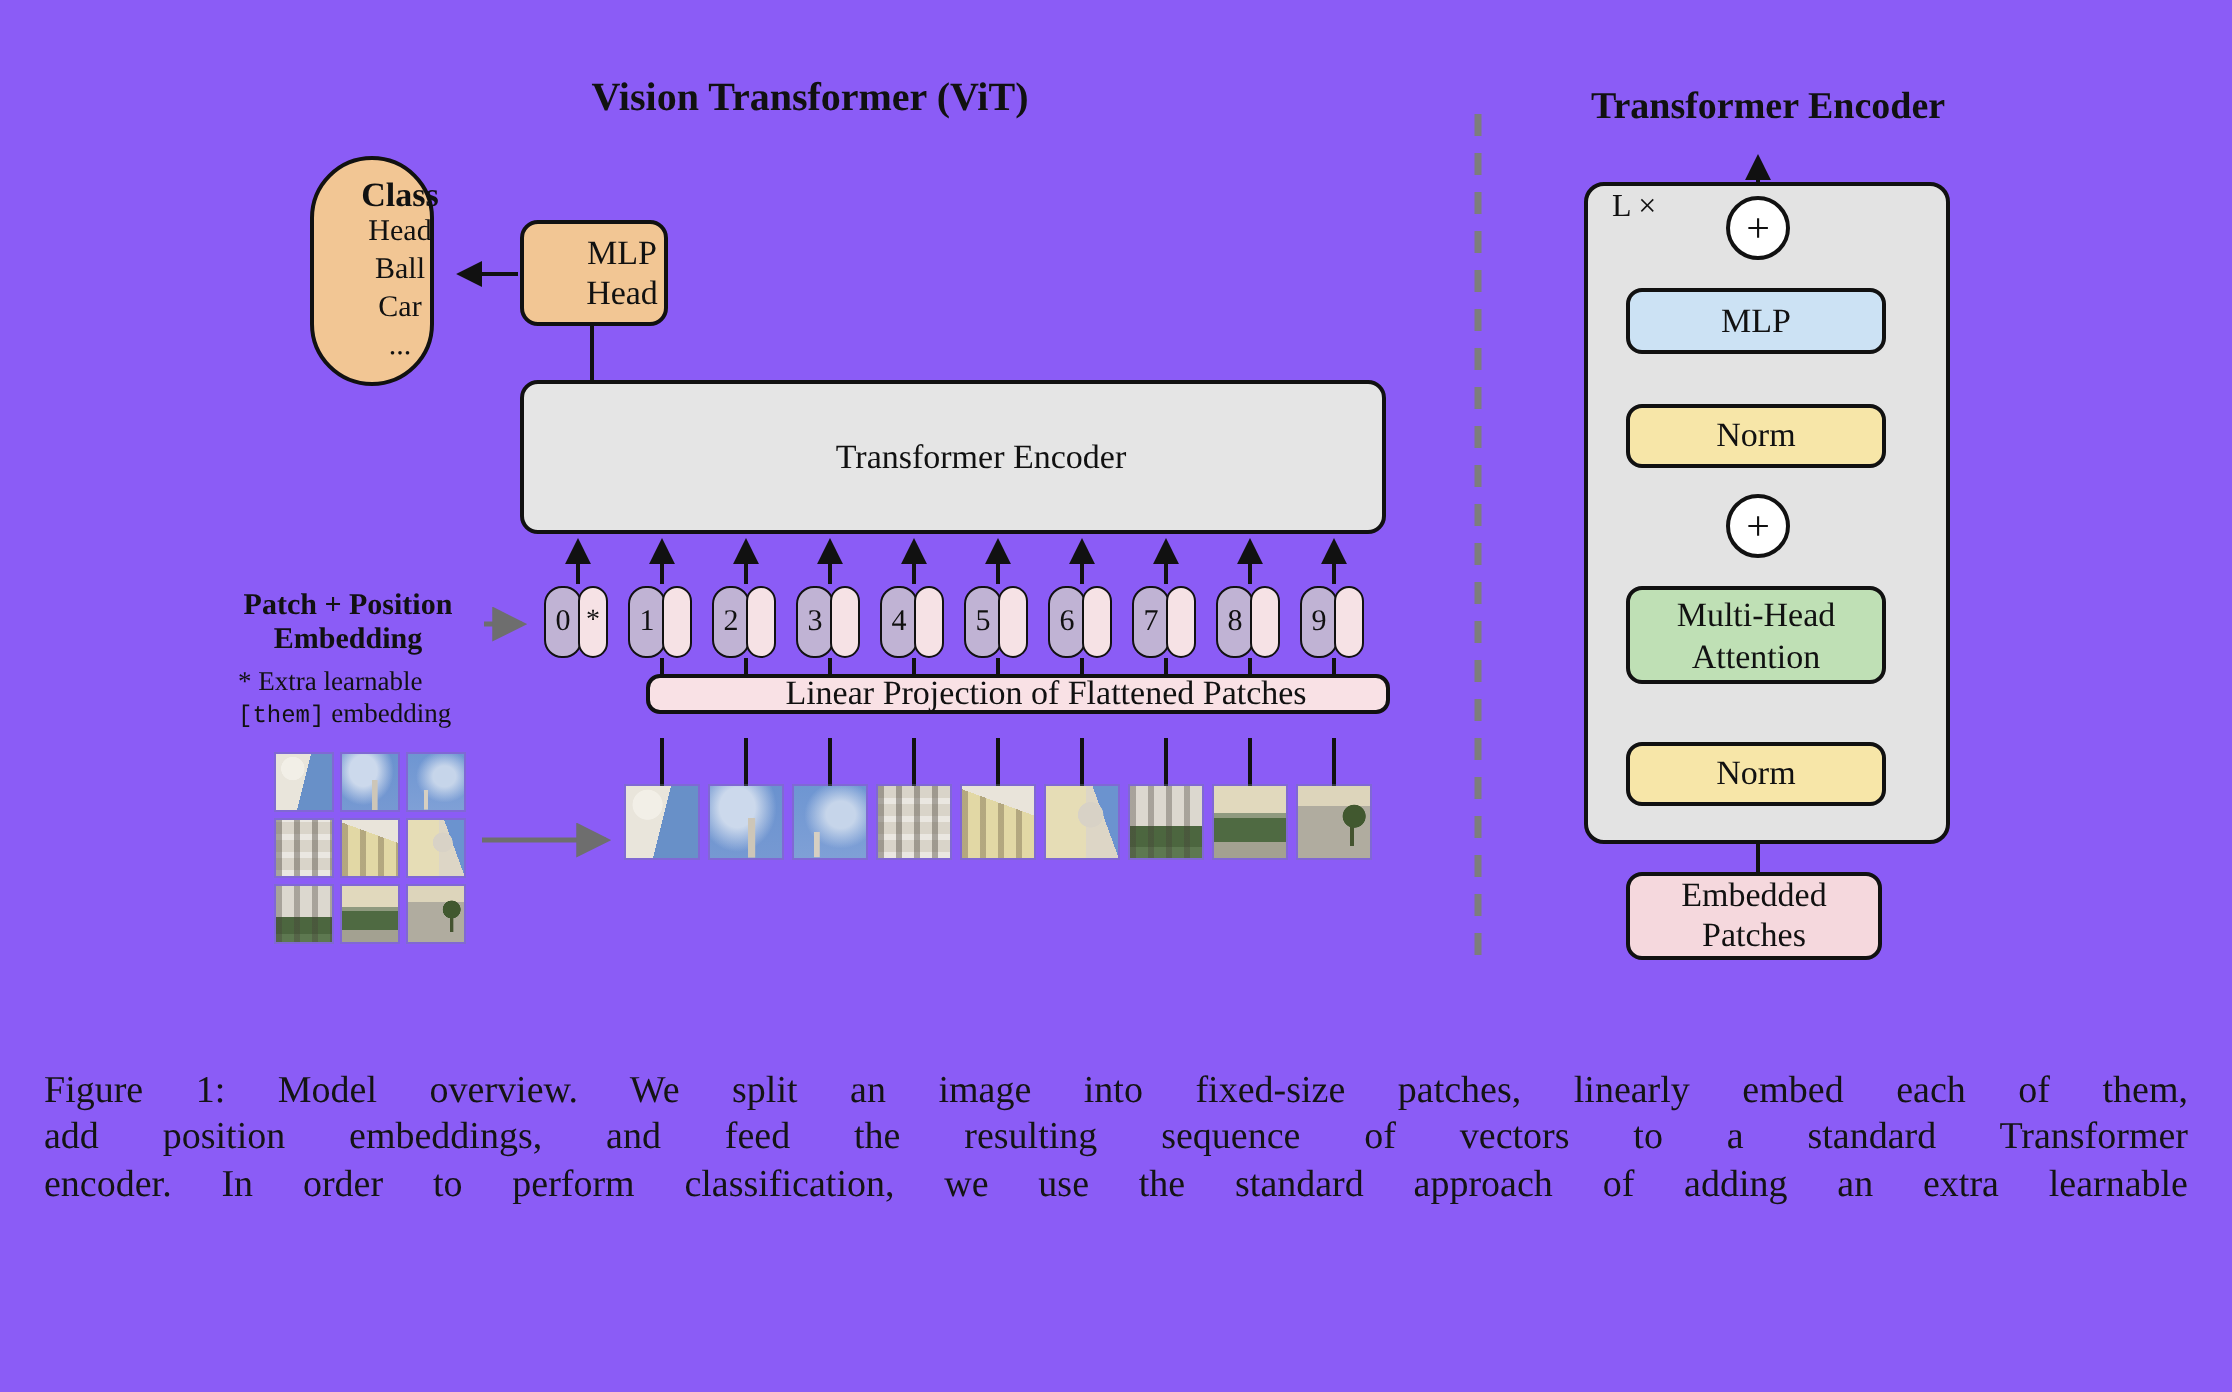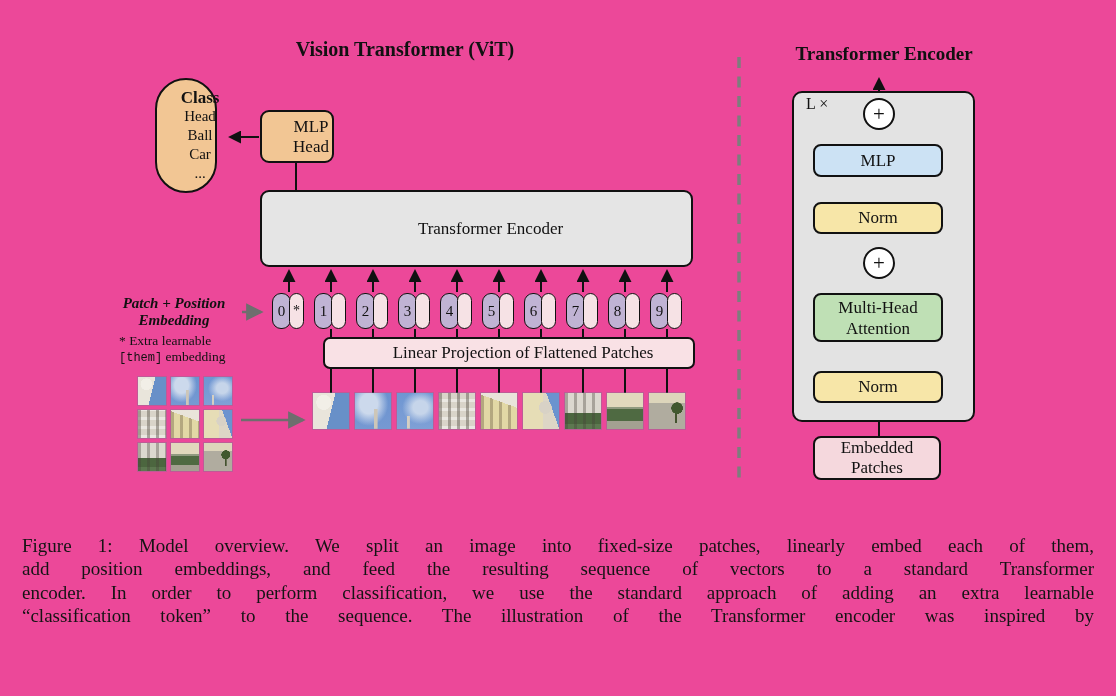--- a/index.html
+++ b/index.html
@@ -1,45 +1,45 @@
 <!DOCTYPE html>
 <html><head>
 <meta charset="utf-8">
 <style>
   html,body{margin:0;padding:0;background:#fff;}
-  .canvas{position:relative;width:1116px;height:696px;background:#ec4899;
+  .canvas{position:relative;width:1116px;height:696px;background:#8b5cf6;
           font-family:"Liberation Serif",serif;color:#111;overflow:hidden;}
   svg.lines{position:absolute;left:0;top:0;z-index:1;}
   .box{position:absolute;box-sizing:border-box;border:2px solid #111;
        display:flex;flex-direction:column;align-items:center;justify-content:center;
        text-align:center;z-index:2;padding-left:28px;}
   .title{position:absolute;text-align:center;font-weight:bold;z-index:2;}
   .title-left{left:205px;top:38px;width:400px;font-size:20px;}
   .title-right{left:784px;top:43px;width:200px;font-size:19px;}
 
   .class-pill{left:155px;top:78px;width:62px;height:115px;border-radius:31px;
               border-width:2.5px;background:#F2C694;line-height:19px;font-size:15px;}
   .class-pill .hd{font-weight:bold;font-size:17px;}
   .mlp-head{left:260px;top:110px;width:74px;height:53px;border-radius:9px;
             border-width:2.5px;background:#F2C694;font-size:17px;line-height:20px;}
   .enc-left{left:260px;top:190px;width:433px;height:77px;border-radius:9px;
             background:#E5E5E5;font-size:17px;}
-  .lin-proj{left:323px;top:337px;width:372px;height:32px;border-radius:7px;
+  .lin-proj{left:323px;top:337px;width:372px;height:20px;border-radius:7px;
             background:#F9E1E5;font-size:17px;}
 
   .token-pair{position:absolute;top:293px;display:flex;z-index:2;}
   .tok-purple{width:19px;height:36px;border:1.8px solid #111;border-radius:9px;
               background:#C0B3D4;display:flex;align-items:center;justify-content:center;
               font-size:15px;box-sizing:border-box;}
   .tok-pink{width:15px;height:36px;border:1.8px solid #111;border-radius:8px;
             background:#F6E2E5;margin-left:-2px;display:flex;align-items:center;
             justify-content:center;font-size:14px;box-sizing:border-box;}
 
   .pp-label{left:108px;top:295px;width:132px;text-align:center;font-weight:bold;
-            font-size:15px;line-height:17px;z-index:2;position:absolute;font-style:italic;}
+            font-size:15px;line-height:17px;z-index:2;position:absolute;}
   .footnote{left:119px;top:333px;width:140px;font-size:13.5px;line-height:15.5px;
             z-index:2;position:absolute;}
   .mono{font-family:"Liberation Mono","DejaVu Sans Mono",monospace;font-size:12px;}
 
   .patch{position:absolute;width:36px;height:36px;z-index:2;
          box-shadow:0 0 0 1px rgba(110,125,150,.35);}
   .cell{position:absolute;width:28px;height:28px;z-index:2;
         box-shadow:0 0 0 1px rgba(110,125,150,.35);}
   .p1{background:radial-gradient(circle at 30% 26%,#f2efe7 0 20%,rgba(242,239,231,0) 21%),
        linear-gradient(104deg,#e9e5db 0 50%,#6890c8 50%);}
@@ -279,16 +279,15 @@
 
   <div class="rbox emb-b">
     <div>Embedded</div>
     <div>Patches</div>
   </div>
 
   <div class="caption">
     <div class="cap-just">Figure 1: Model overview. We split an image into fixed-size patches, linearly embed each of them,</div>
     <div class="cap-just">add position embeddings, and feed the resulting sequence of vectors to a standard Transformer</div>
     <div class="cap-just">encoder. In order to perform classification, we use the standard approach of adding an extra learnable</div>
-    <div class="cap-just">“classification token” to the sequence. The illustration of the Transformer encoder was inspired by</div>
   </div>
 
 </div>
 
 </body></html>

